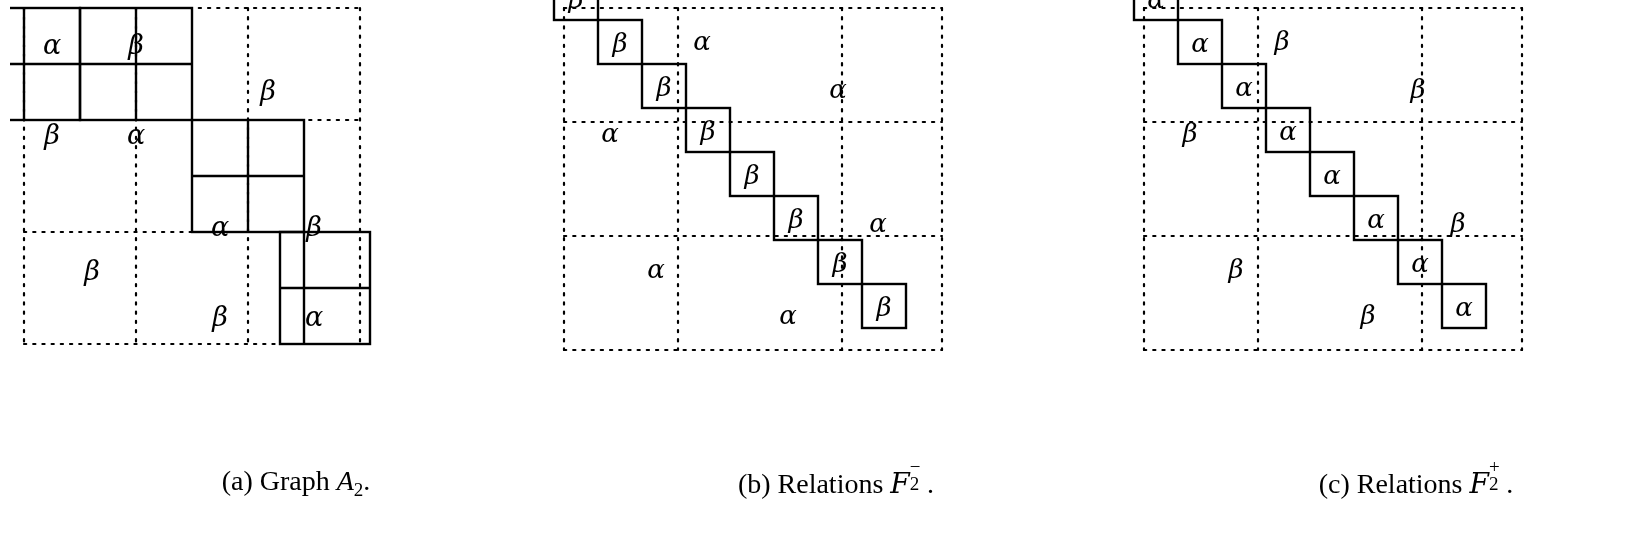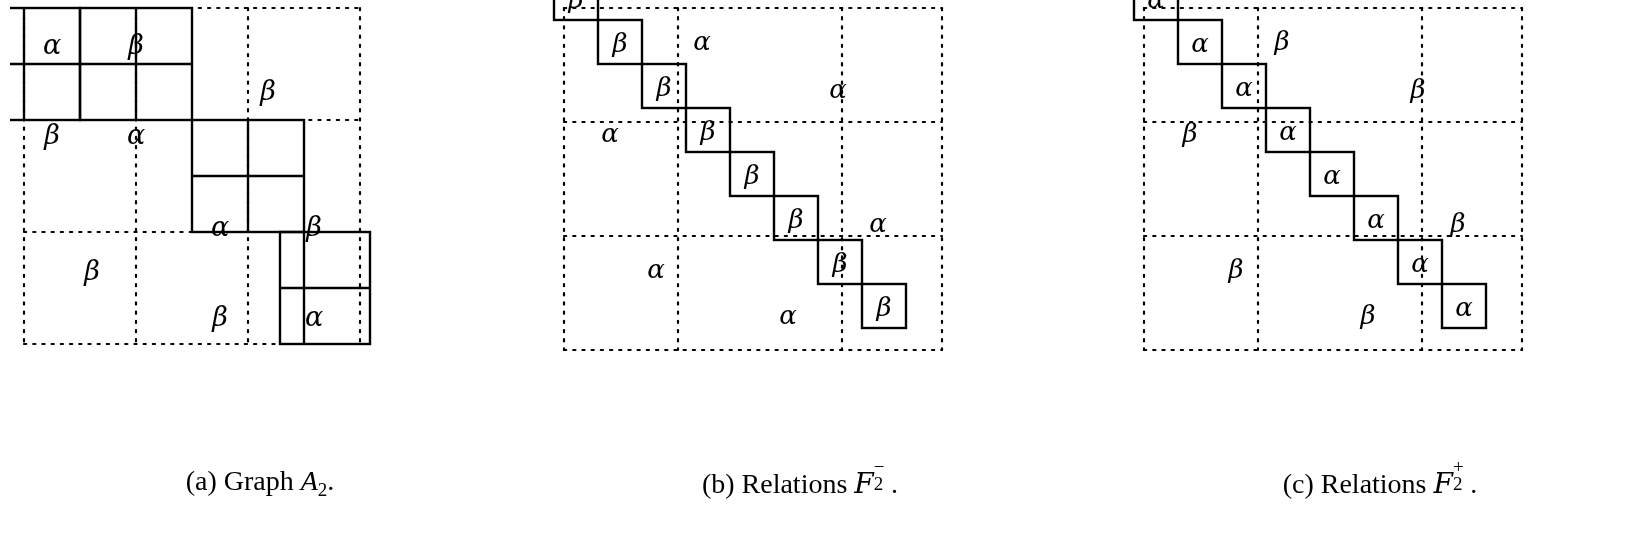--- a/index.html
+++ b/index.html
@@ -48,20 +48,21 @@
   }
 
   .caption {
     position: absolute;
     top: 465px;
     width: 520px;
     text-align: center;
     font-size: 28px;
     font-family: "Liberation Serif", serif;
     white-space: nowrap;
+    padding-left: 36px;
   }
   .caption .math-italic { font-style: italic; }
   .caption .script {
     font-family: "DejaVu Serif", serif;
     font-style: italic;
   }
   .sub {
     font-size: 0.68em;
     vertical-align: -0.32em;
   }

